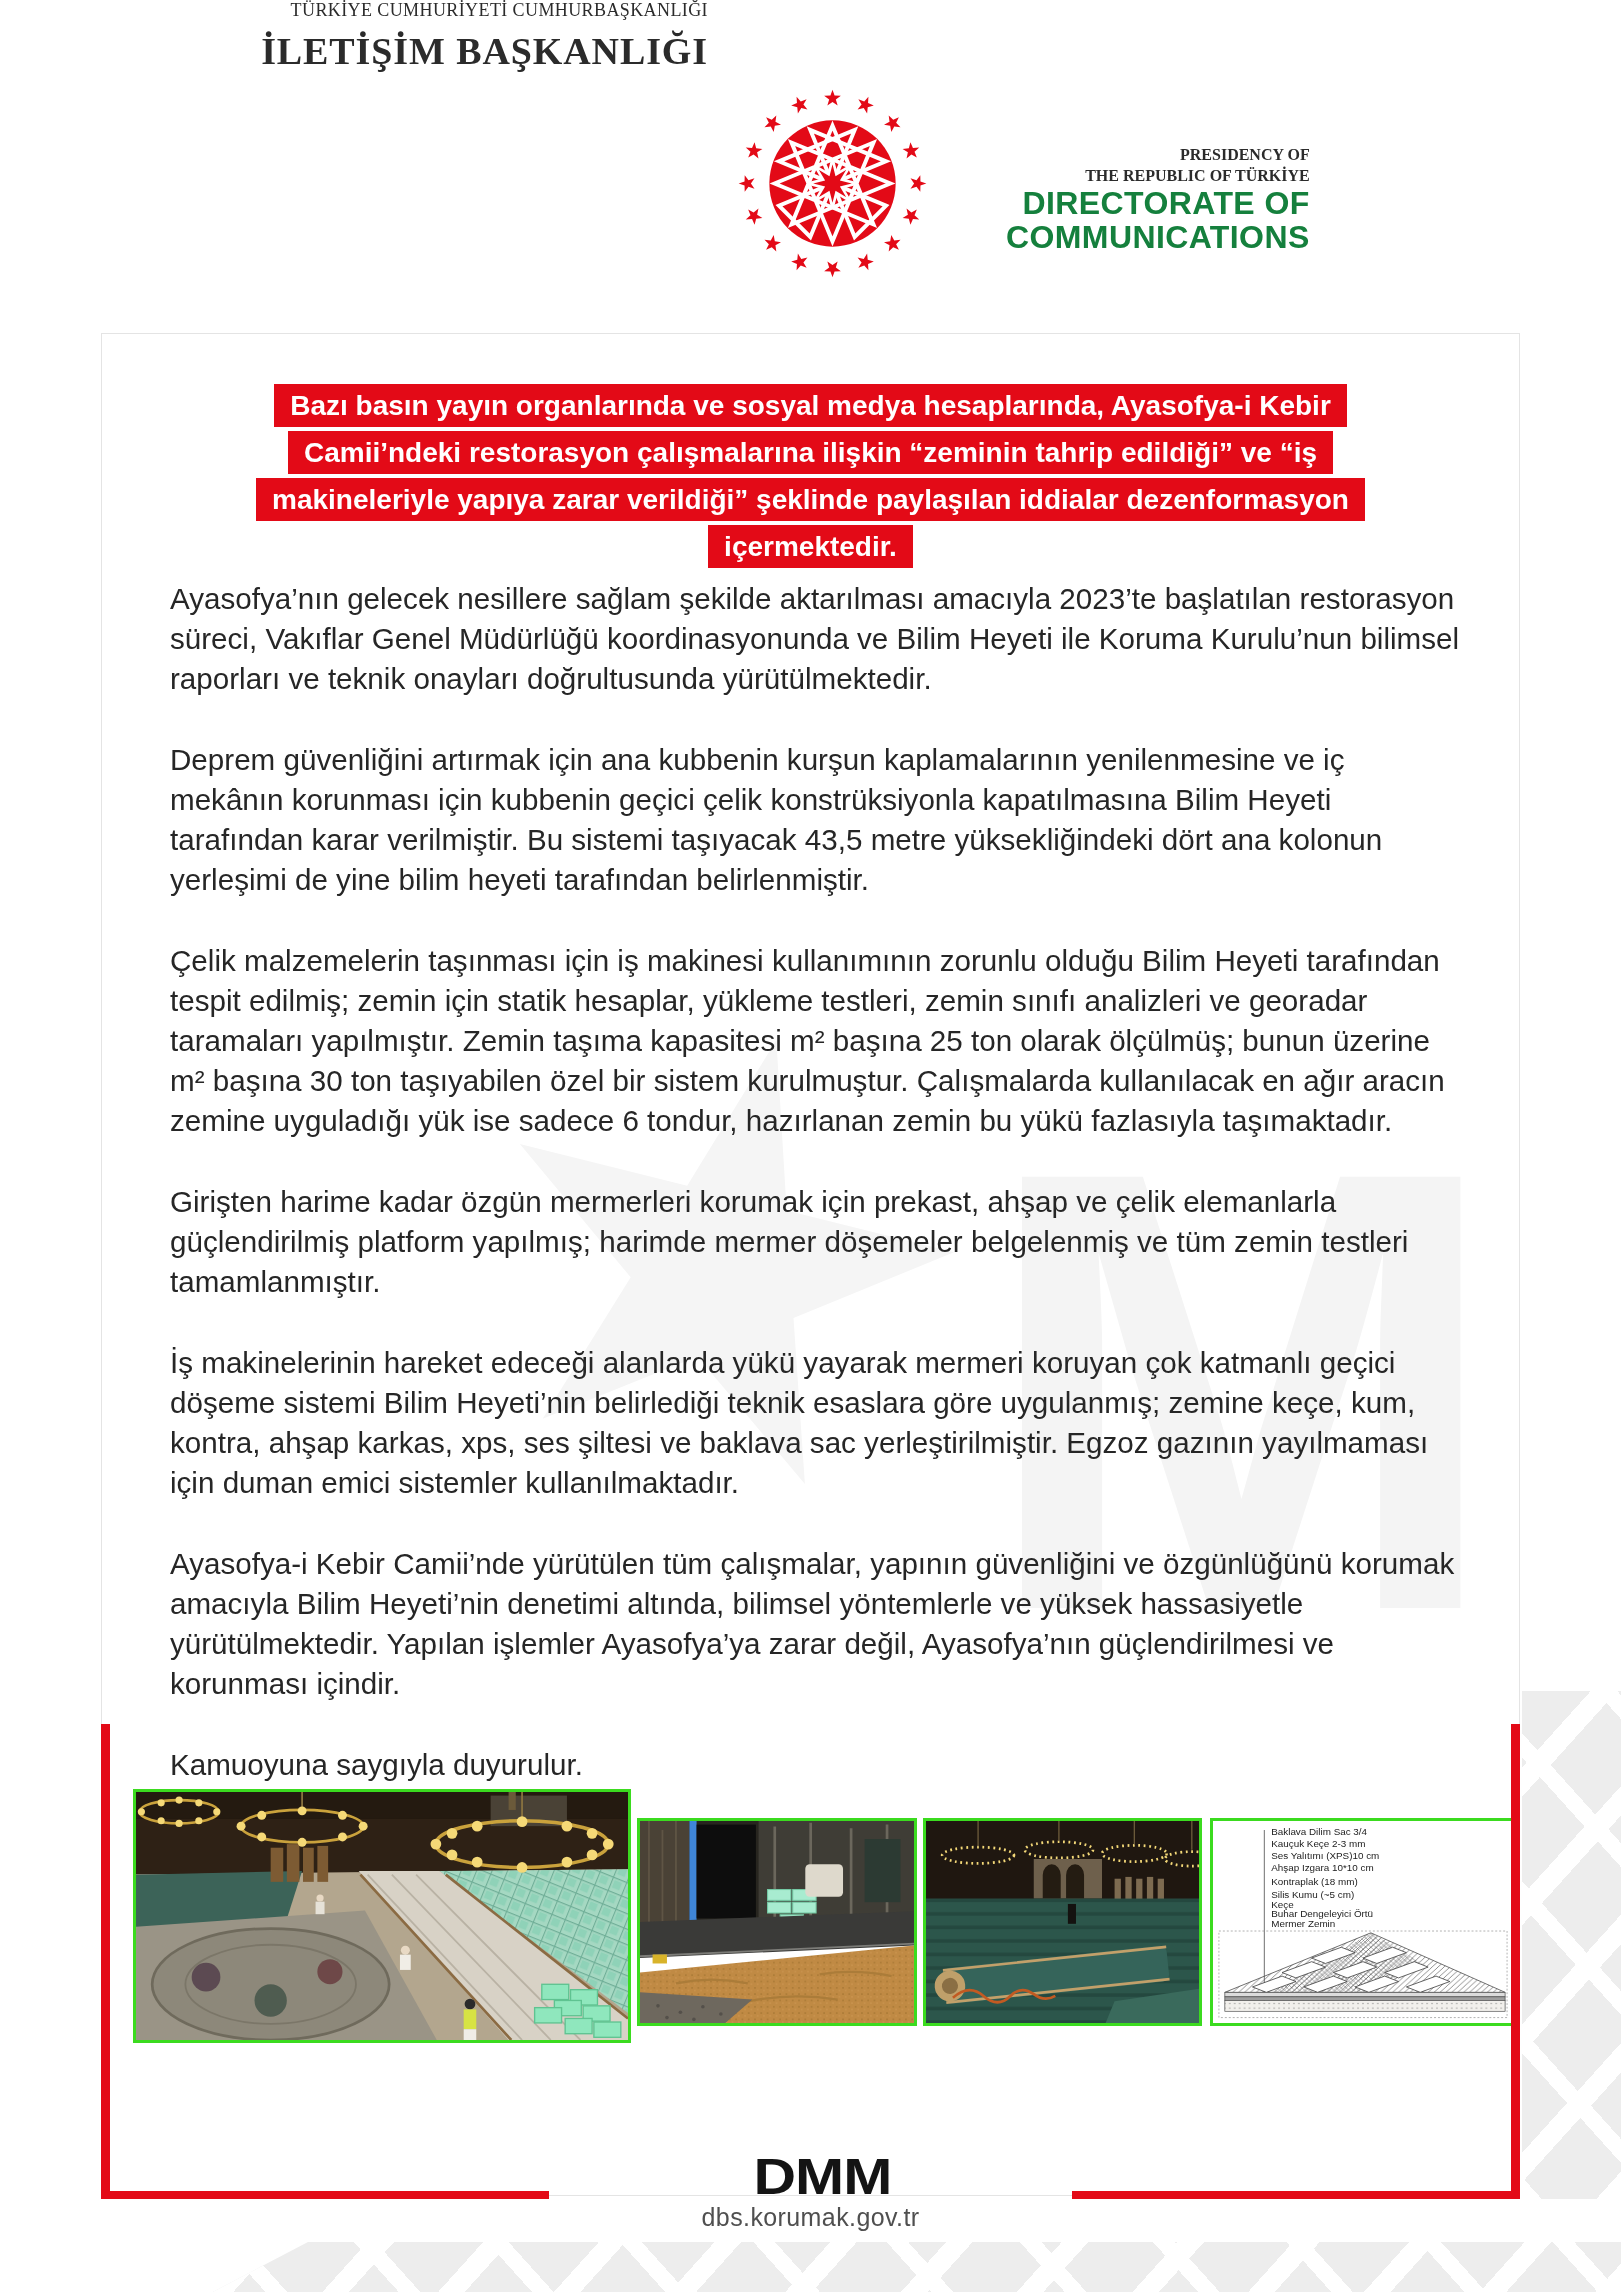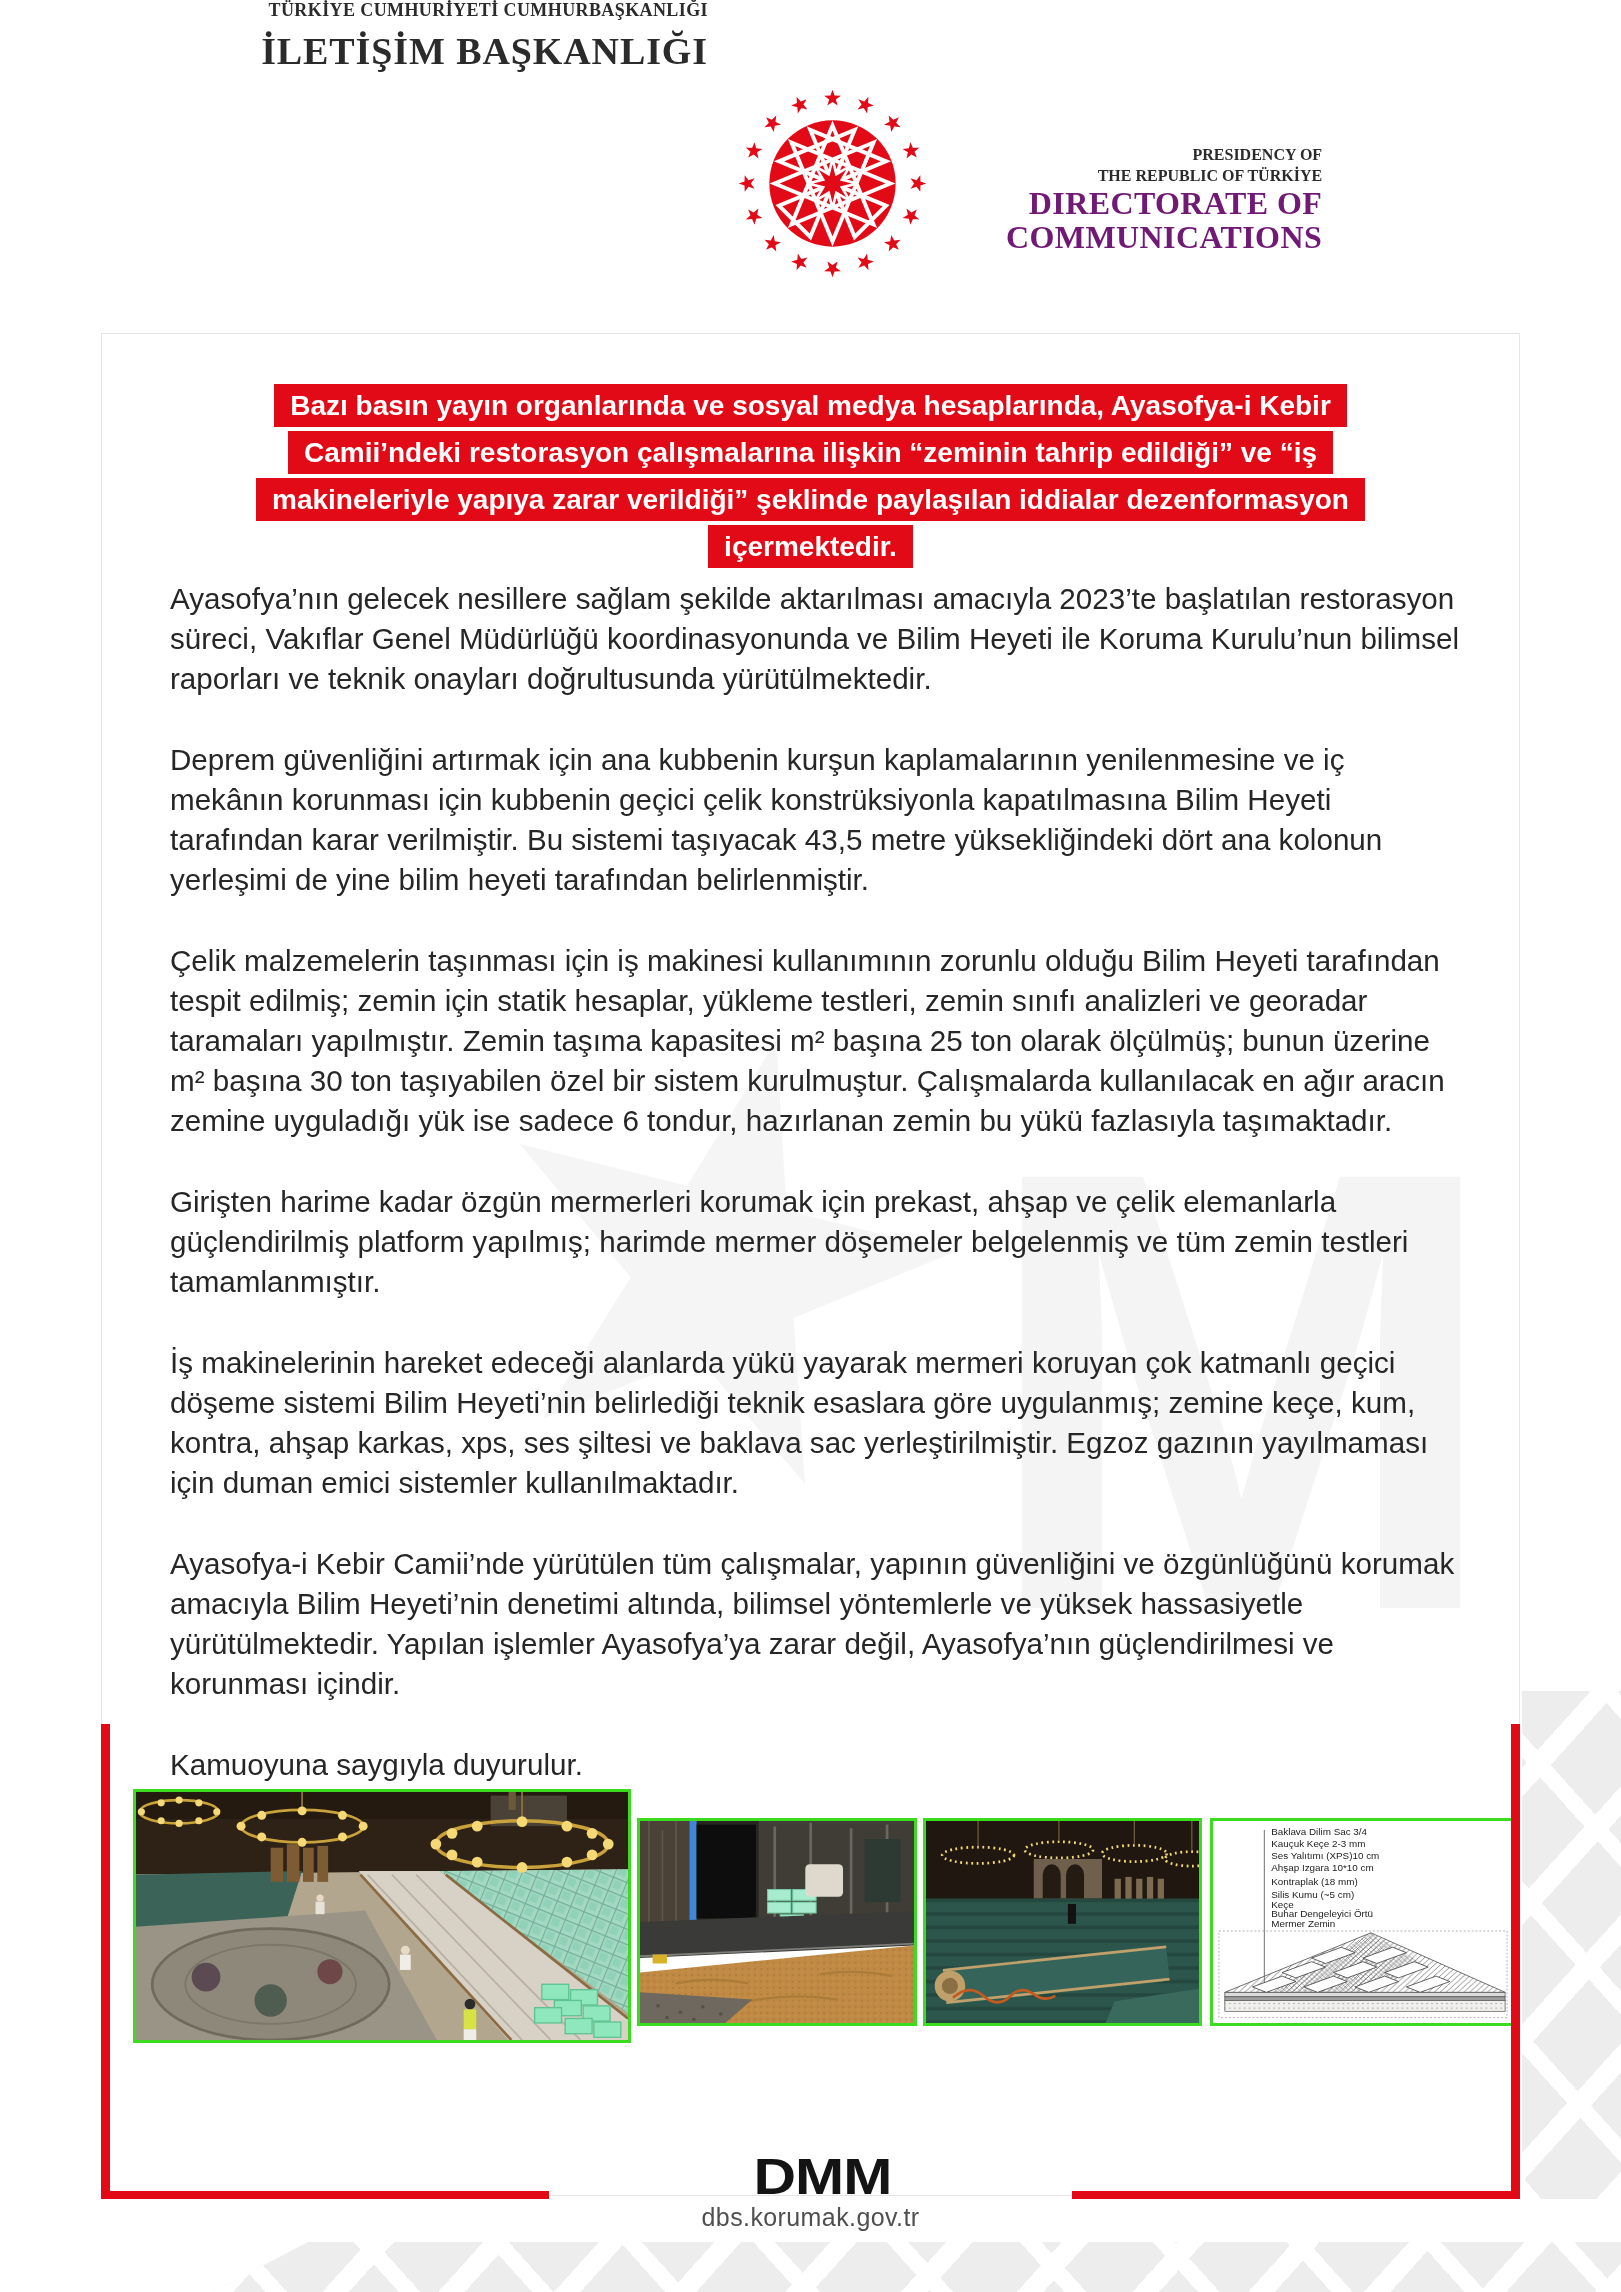--- a/index.html
+++ b/index.html
@@ -2,25 +2,25 @@
 <html style="font-size:14.3px"><head>
 <meta charset="utf-8">
 <style>
   html,body{margin:0;padding:0;background:#fff;}
   .page{position:relative;width:1621px;height:2293px;background:#ffffff;overflow:hidden;
         font-family:"Liberation Sans",sans-serif;color:#232323;}
   .abs{position:absolute;}
 
   
   .hdr-left{left:0;top:168;width:708px;text-align:right;z-index:2;}
-  .hdr-left .sm{font-family:"Liberation Serif",serif;font-weight:700;font-size:18px;color:#2b2b2b;letter-spacing:0.4px;}
+  .hdr-left .sm{font-family:"Liberation Serif",serif;font-weight:400;font-size:18px;color:#2b2b2b;letter-spacing:0.4px;}
   .hdr-left .lg{font-family:"Liberation Serif",serif;font-weight:700;font-size:38px;color:#2b2b2b;letter-spacing:0.9px;margin-top:8px;}
   .hdr-right{left:1006px;top:145px;z-index:2;text-align:right;}
   .hdr-right .sm{font-family:"Liberation Serif",serif;font-weight:700;font-size:16px;color:#2b2b2b;line-height:20.6px;}
-  .hdr-right .lg{font-family:Liberation Serif, serif;font-weight:700;font-size:32px;color:#701a75;line-height:34px;letter-spacing:0.4px;}
+  .hdr-right .lg{font-family:Liberation Sans, sans-serif;font-weight:700;font-size:32px;color:#15803d;line-height:34px;letter-spacing:0.4px;}
   .emblem{left:736px;top:87px;width:193px;height:193px;z-index:2;}
 
   
   .pattern{background:
       repeating-linear-gradient(-48deg,#ffffff 0 19.7px,rgba(255,255,255,0) 19.7px 86px),
       repeating-linear-gradient(48deg,#ffffff 0 16px,rgba(255,255,255,0) 16px 99px),
       #ededed;}
   .bg-right{left:1522px;top:1691px;width:99px;height:510px;z-index:0;}
   .bg-bottom{left:0;top:2242px;width:1621px;height:51px;z-index:0;
       clip-path:polygon(19% 0,100% 0,100% 100%,13% 100%);}

